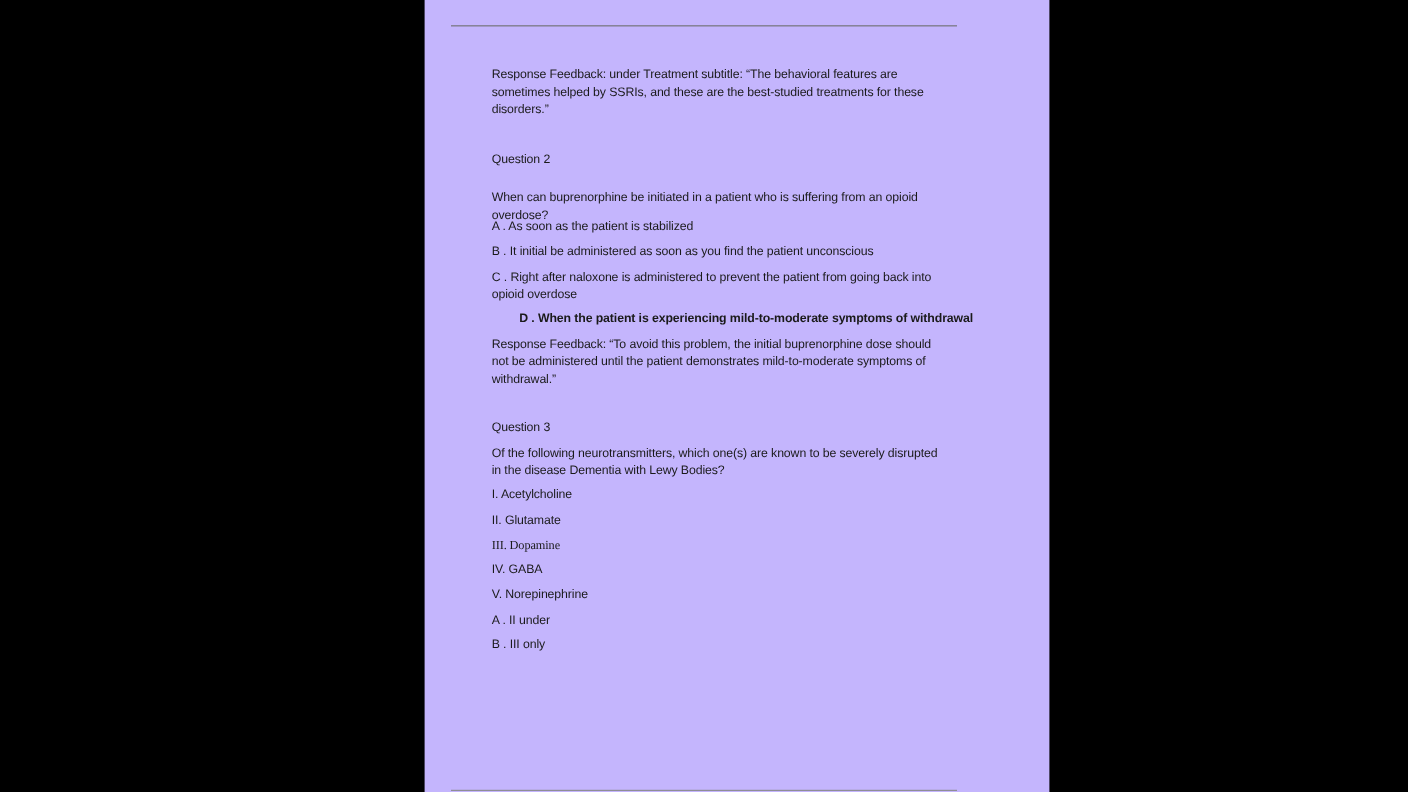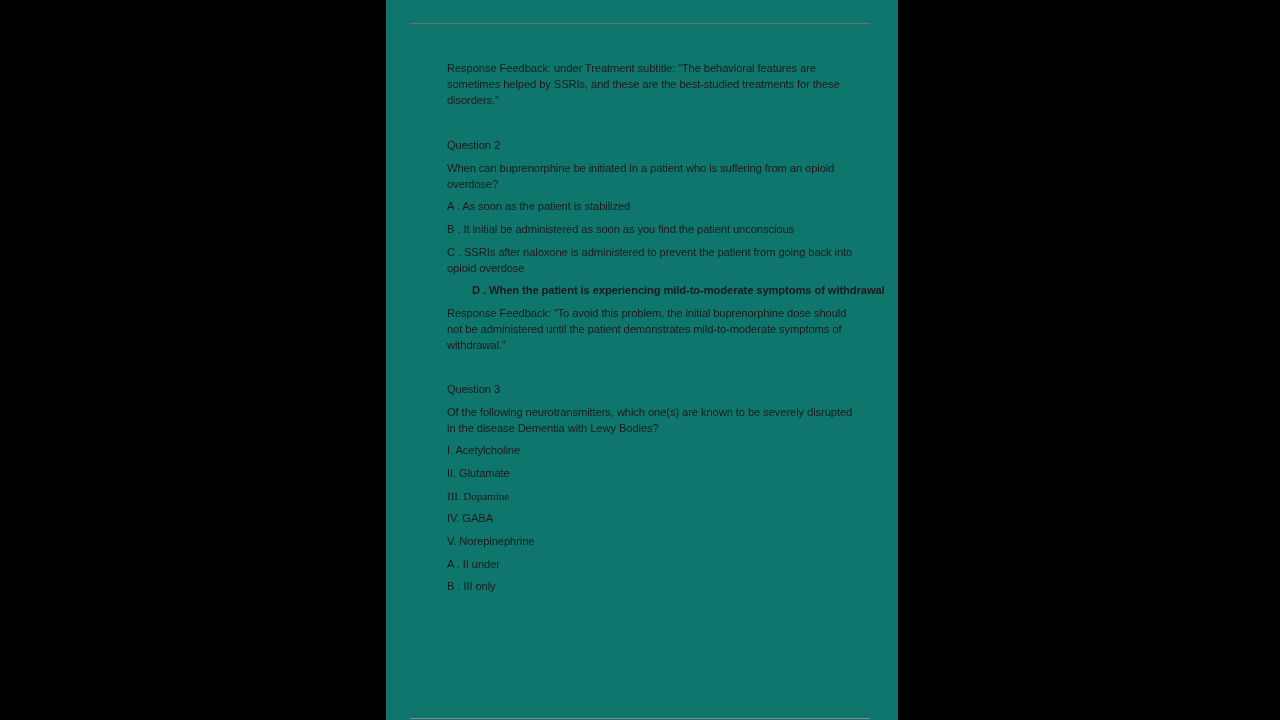--- a/index.html
+++ b/index.html
@@ -1,21 +1,21 @@
 <!DOCTYPE html>
 <html><head>
   <meta charset="utf-8">
   <style>
     html, body { margin: 0; padding: 0; }
     body {
       width: 1280px; height: 720px; background: #000000; position: relative; overflow: hidden;
       font-family: "Liberation Sans", sans-serif;
     }
     .page {
-      position: absolute; left: 386px; top: 0; width: 512px; height: 720px; background: #0f766e;
+      position: absolute; left: 386px; top: 0; width: 568px; height: 720px; background: #c4b5fd;
     }
     .rule {
       position: absolute; left: 24px; width: 460px; height: 1px; background: #6e6e6e;
     }
     .rule.top { top: 23px; }
     .rule.bottom { top: 718px; background: #8a8a8a; }
     .content {
       position: absolute; left: 61px; top: 61px; width: 410px;
       font-size: 11.2px; line-height: 15.8px; color: #1a1a1a; letter-spacing: -0.1px;
     }
@@ -26,24 +26,24 @@
 </head>
 <body>
 
 <div class="page">
   <div class="rule top"></div>
 
   <div class="content">
     <p class="block" style="top:0px;">Response Feedback: under Treatment subtitle: “The behavioral features are sometimes helped by SSRIs, and these are the best-studied treatments for these disorders.”</p>
 
     <p class="block" style="top:77px;">Question 2</p>
-    <p class="block" style="top:100px;">When can buprenorphine be initiated in a patient who is suffering from an opioid overdose?</p>
+    <p class="block" style="top:112px;">When can buprenorphine be initiated in a patient who is suffering from an opioid overdose?</p>
     <p class="block" style="top:138px;">A . As soon as the patient is stabilized</p>
     <p class="block" style="top:161px;">B . It initial be administered as soon as you find the patient unconscious</p>
-    <p class="block" style="top:184px;">C . SSRIs after naloxone is administered to prevent the patient from going back into opioid overdose</p>
+    <p class="block" style="top:184px;">C . Right after naloxone is administered to prevent the patient from going back into opioid overdose</p>
     <p class="block bold" style="top:222px; width:420px;">D . When the patient is experiencing mild-to-moderate symptoms of withdrawal</p>
     <p class="block" style="top:245px;">Response Feedback: “To avoid this problem, the initial buprenorphine dose should not be administered until the patient demonstrates mild-to-moderate symptoms of withdrawal.”</p>
 
     <p class="block" style="top:321px;">Question 3</p>
     <p class="block" style="top:344px;">Of the following neurotransmitters, which one(s) are known to be severely disrupted in the disease Dementia with Lewy Bodies?</p>
     <p class="block" style="top:382px;">I. Acetylcholine</p>
     <p class="block" style="top:405px;">II. Glutamate</p>
     <p class="block" style="top:428px;font-family:Liberation Serif, serif;">III. Dopamine</p>
     <p class="block" style="top:450px;">IV. GABA</p>
     <p class="block" style="top:473px;">V. Norepinephrine</p>

